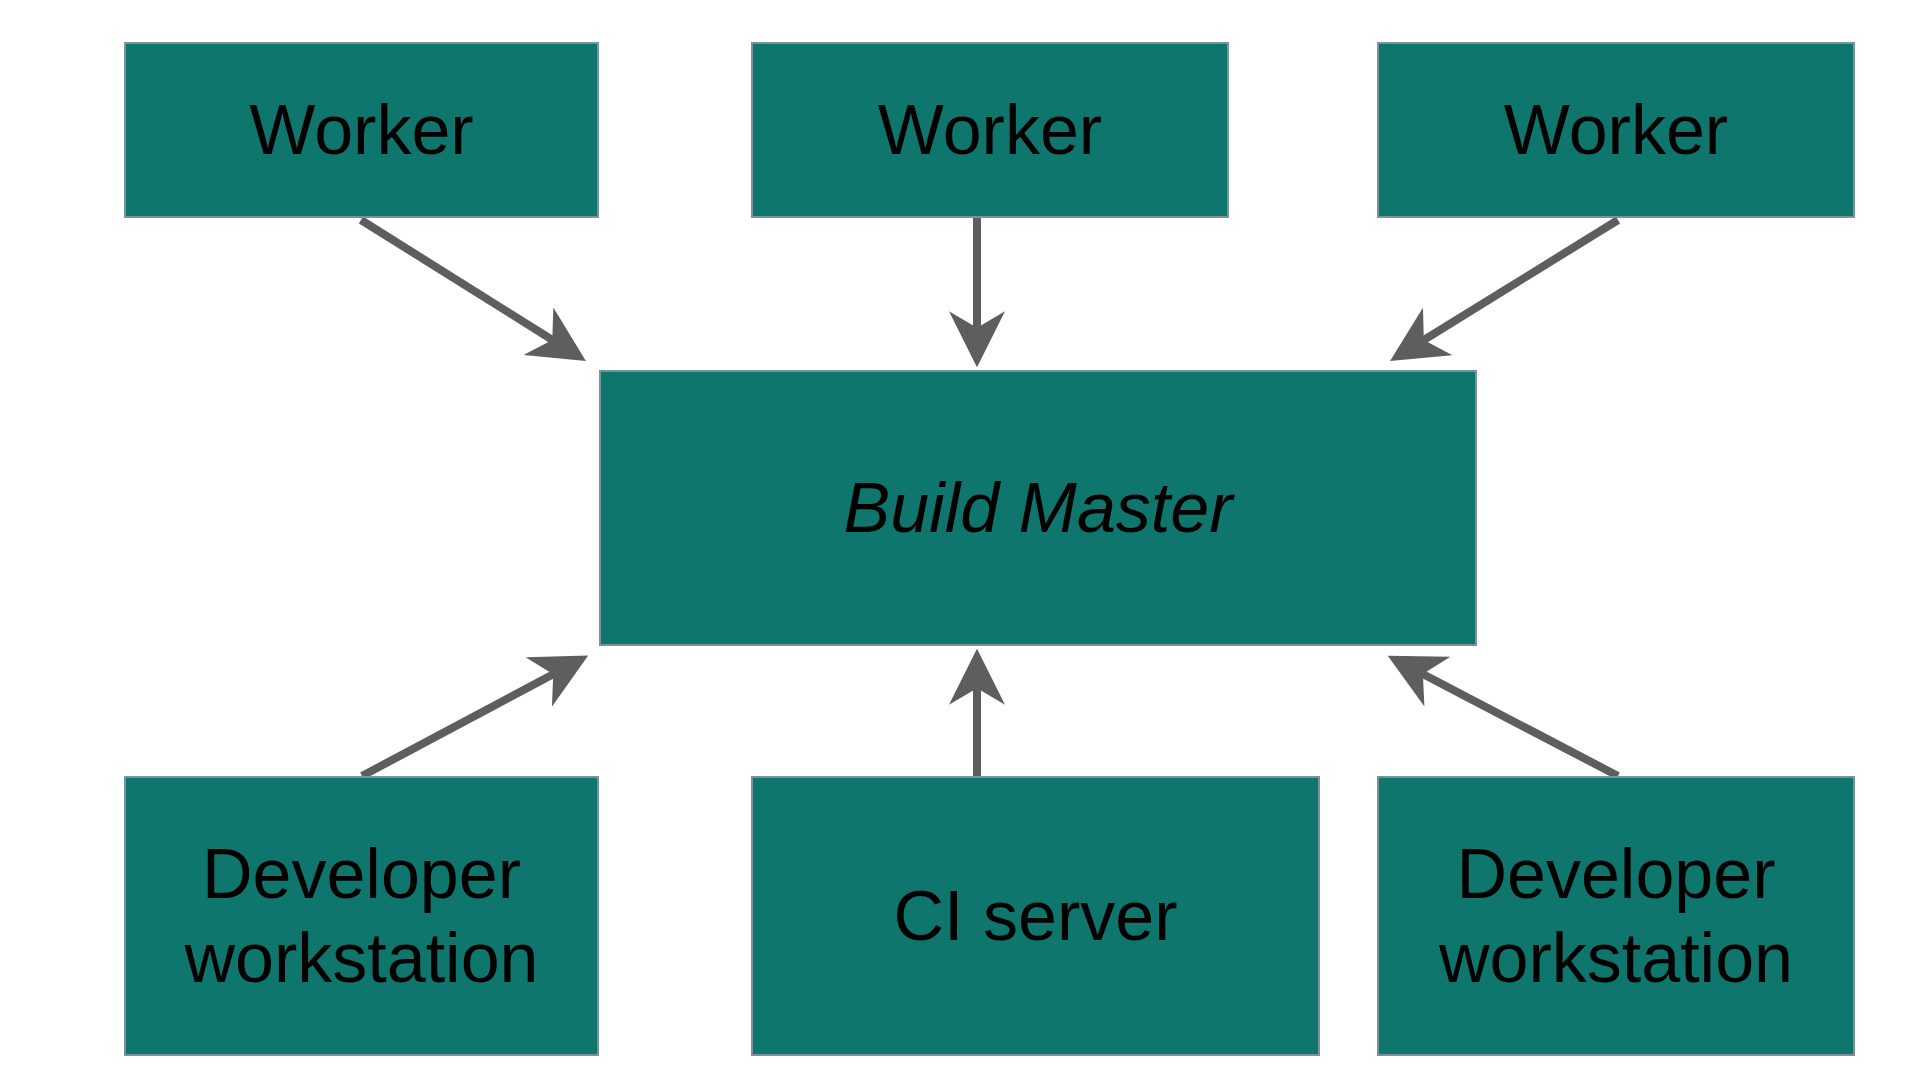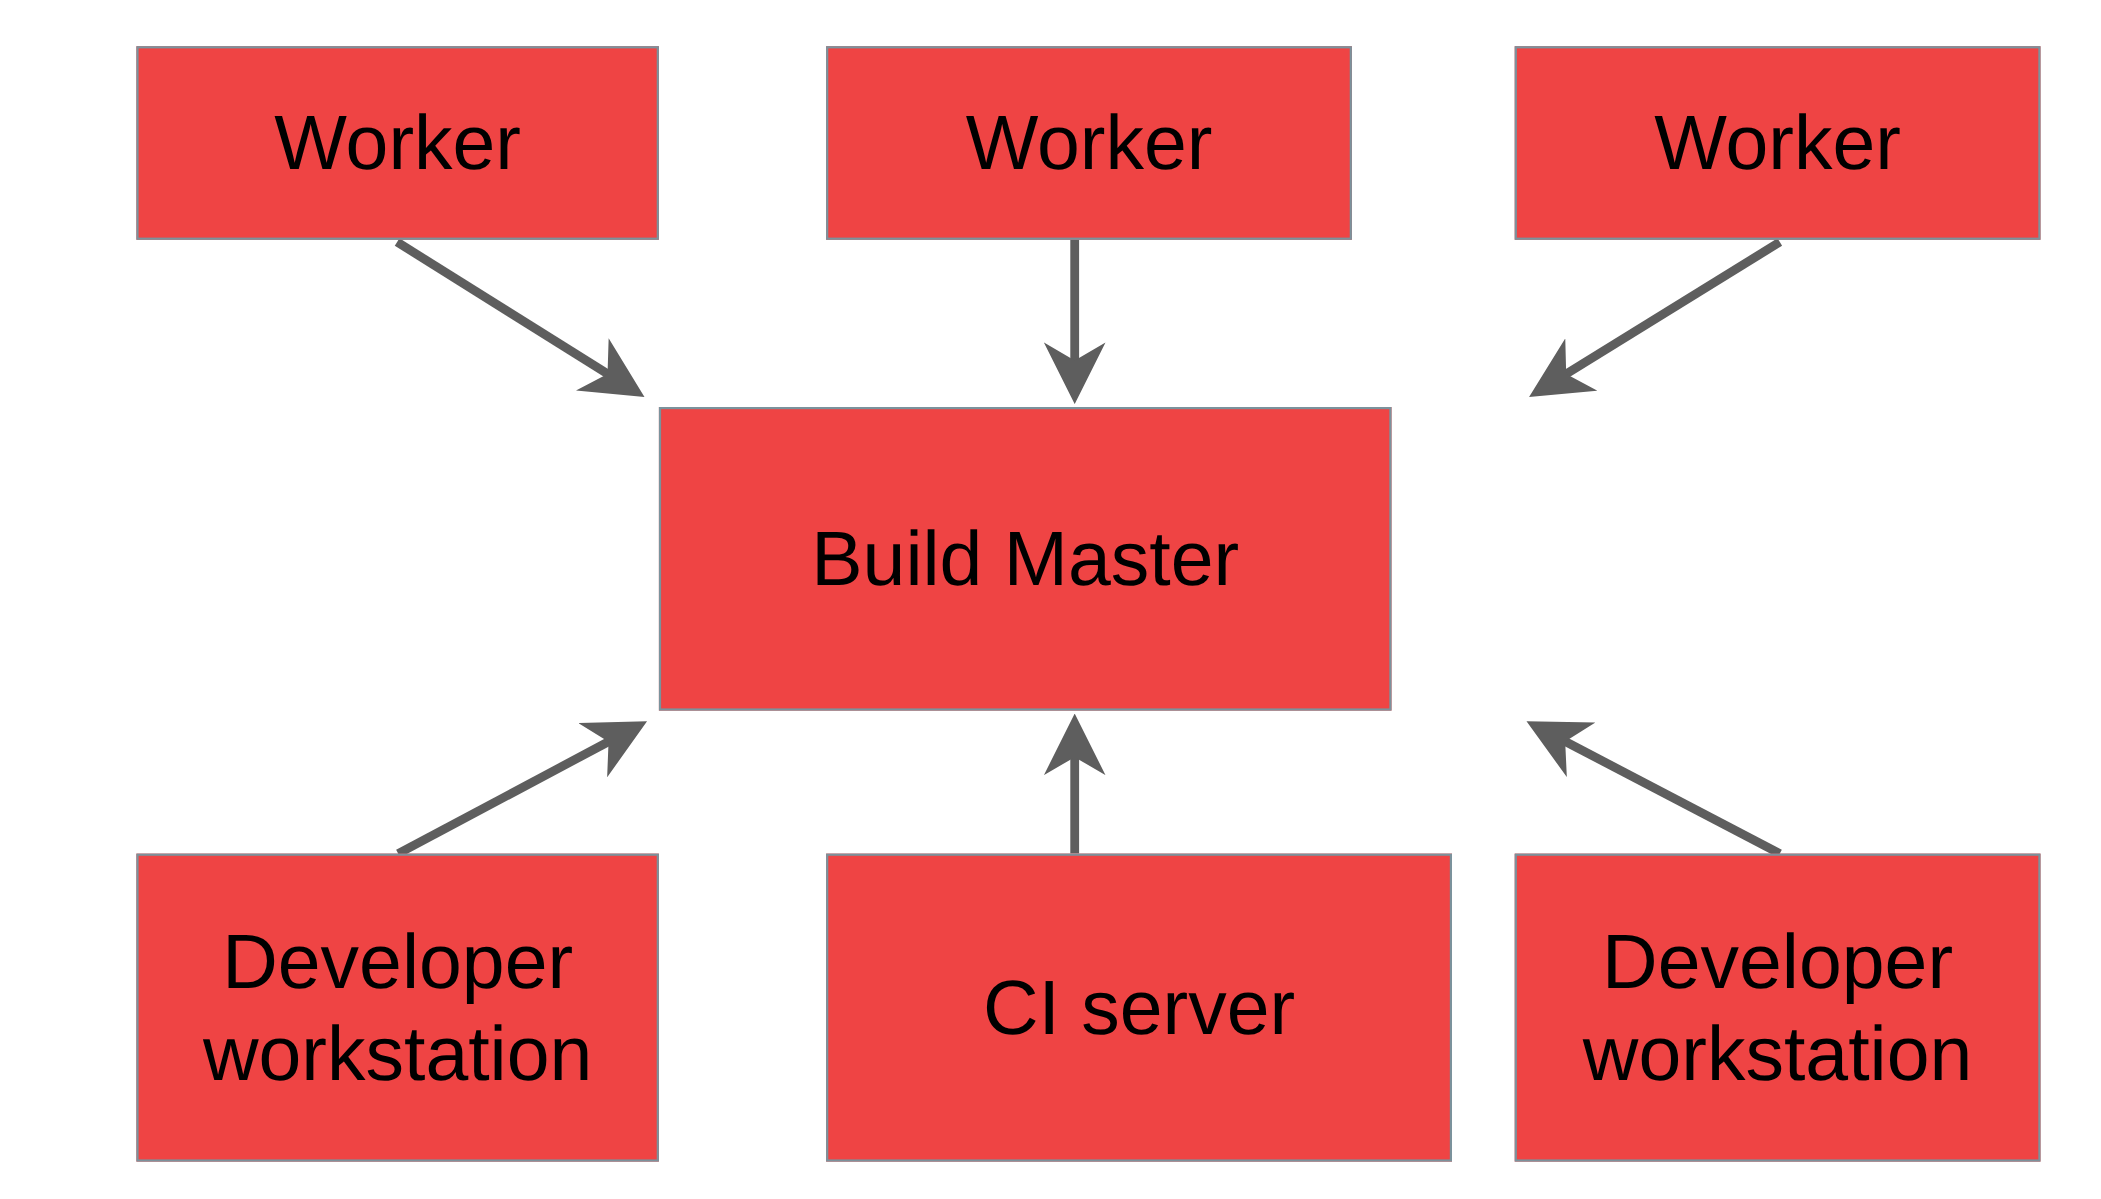--- a/index.html
+++ b/index.html
@@ -10,38 +10,38 @@
   }
   .canvas {
     position: relative;
     width: 1910px;
     height: 1090px;
     background: #ffffff;
     overflow: hidden;
   }
   .node {
     position: absolute;
-    background: #ef4444;
+    background: #0f766e;
     border: 2px solid #7b929c;
     box-sizing: border-box;
     display: flex;
     align-items: center;
     justify-content: center;
     text-align: center;
     color: #000000;
     font-size: 70px;
     line-height: 1.2;
     padding: 0 20px;
   }
   
   .worker-1 { left: 124px;  top: 42px; width: 475px; height: 176px; }
   .worker-2 { left: 751px;  top: 42px; width: 478px; height: 176px; }
   .worker-3 { left: 1377px; top: 42px; width: 478px; height: 176px; }
   
-  .build-master { left: 599px; top: 370px; width: 666px; height: 276px; }
+  .build-master { left: 599px; top: 370px; width: 878px; height: 276px; font-style: italic; }
   
   .dev-left  { left: 124px;  top: 776px; width: 475px; height: 280px; }
   .ci-server { left: 751px;  top: 776px; width: 569px; height: 280px; }
   .dev-right { left: 1377px; top: 776px; width: 478px; height: 280px; }
 
   .edges {
     position: absolute;
     left: 0;
     top: 0;
     width: 1910px;

